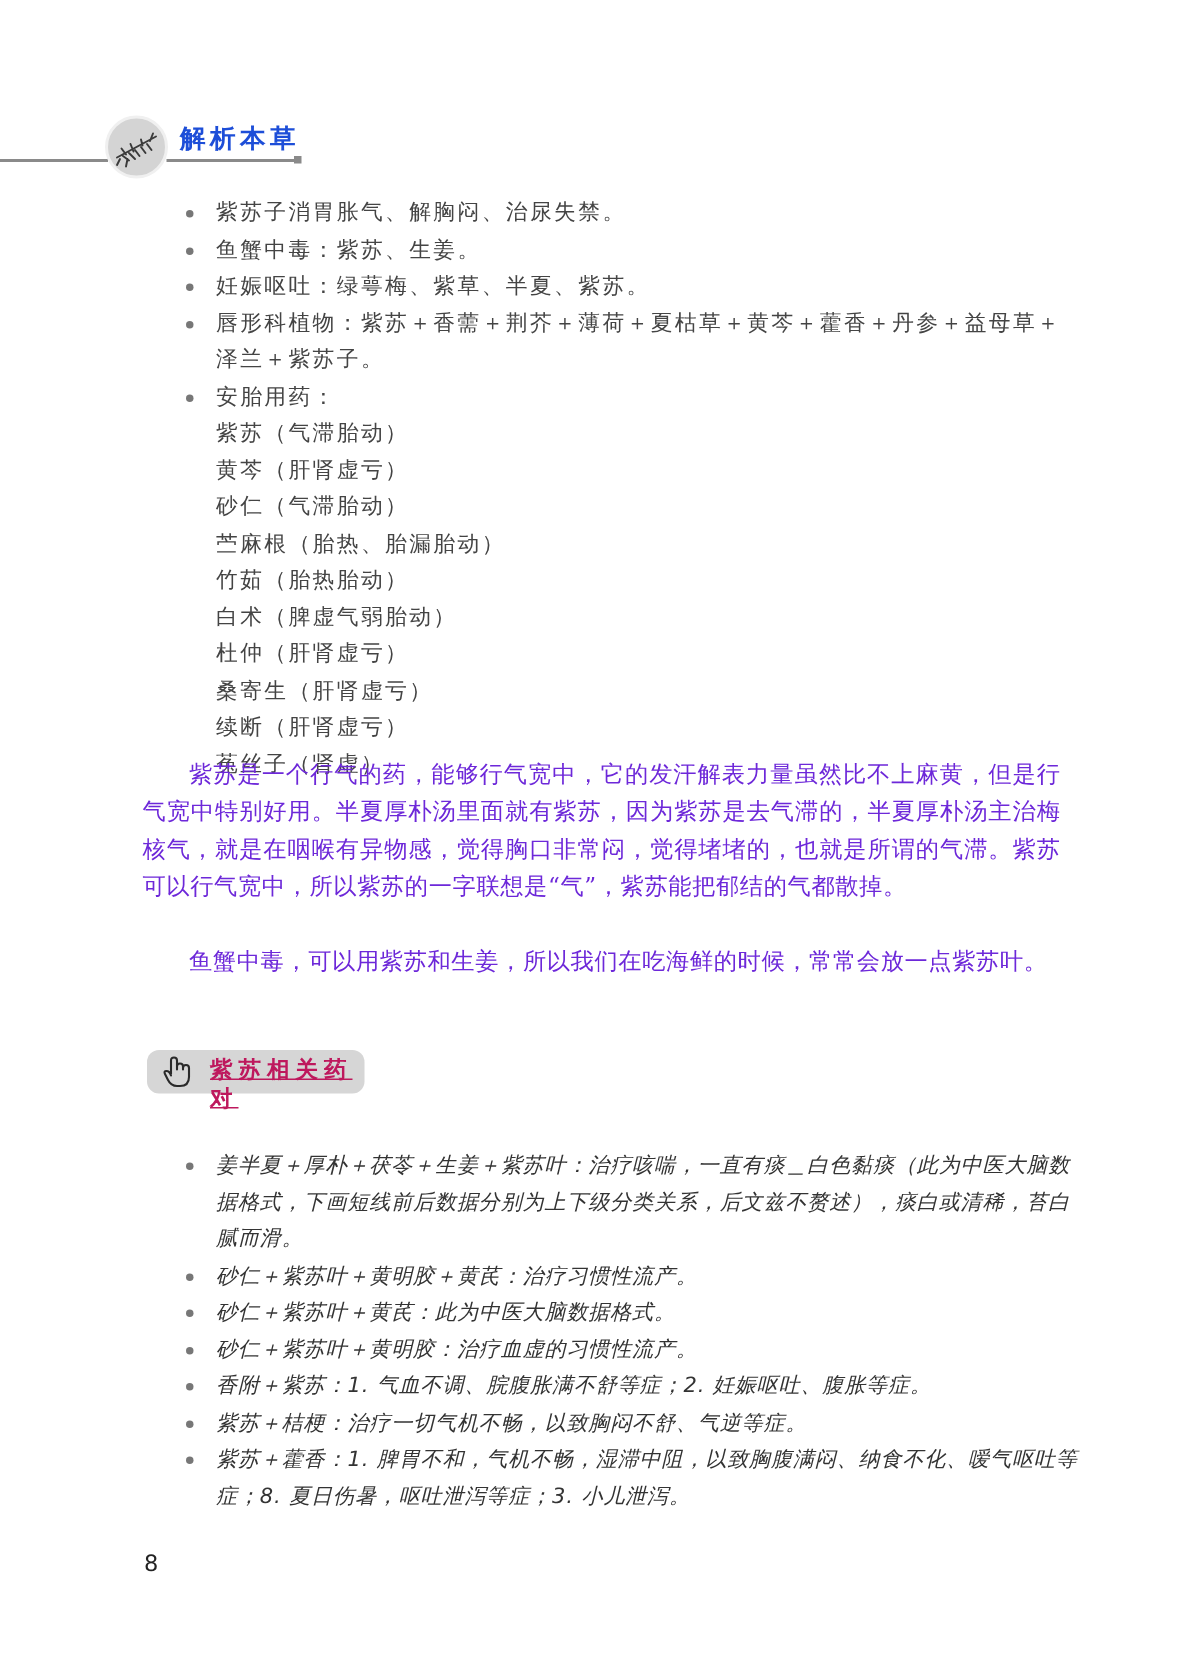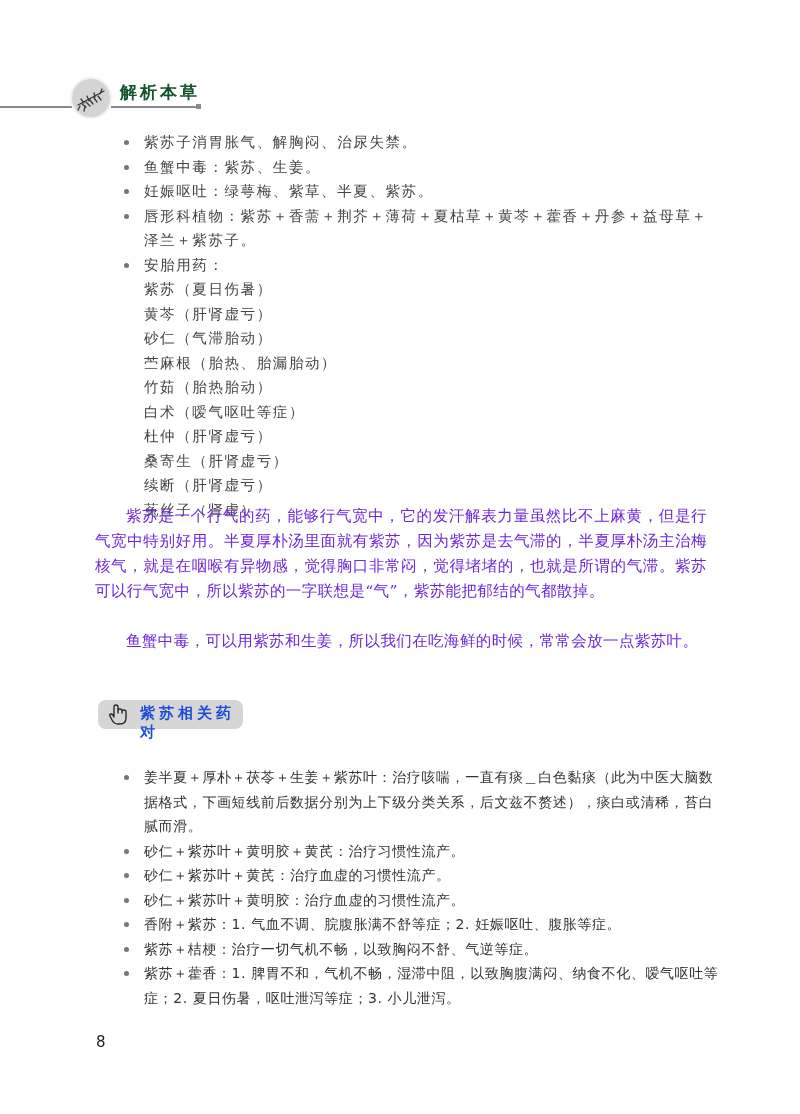--- a/index.html
+++ b/index.html
@@ -8,40 +8,40 @@
       font-family: "DejaVu Serif", "Liberation Serif", serif;
       color: #3a3a3a;
     }
     .header { position: absolute; left: 0; top: 55px; width: 210px; height: 60px; }
     .header-line-left { position: absolute; left: 0; top: 51px; width: 72px; height: 2px; background: #8a8a8a; }
     .header-line-right { position: absolute; left: 111px; top: 51px; width: 87px; height: 2px; background: #8a8a8a; }
     .header-dot { position: absolute; left: 196px; top: 49px; width: 5px; height: 5px; background: #8a8a8a; }
     .header-circle { position: absolute; left: 70px; top: 22px; width: 42px; height: 42px; border-radius: 50%;
       background: #d4d4d4; border: 2px solid #f0f0f0; box-sizing: border-box; }
     .header-circle svg { position: absolute; left: 4px; top: 6px; }
-    .header-title { position: absolute; left: 120px; top: 26px; font-size: 17px; letter-spacing: 3px; color: #14532d;
+    .header-title { position: absolute; left: 120px; top: 26px; font-size: 17px; letter-spacing: 3px; color: #1d4ed8;
       font-family: "DejaVu Serif", serif; font-weight: bold; }
     .bullet-list { list-style: none; margin: 12px; padding: 0; }
     .b1 { position: absolute; left: 110px; width: 600px; font-size: 14.5px; line-height: 24.5px; color: #444; letter-spacing: 1.6px; }
     .b1 li { position: relative; padding-left: 22px; }
     .b1 li::before { content: ""; position: absolute; left: 2px; top: 10px; width: 5px; height: 5px; border-radius: 50%; background: #777; }
     .sublist { list-style: none; margin: 0; padding: 0; }
     .sublist li { padding-left: 0; }
     .sublist li::before { display: none; }
 
     .para { position: absolute; left: 95px; width: 612px; font-size: 15.5px; line-height: 25px; color: #6d28d9; letter-spacing: 0.4px;
       text-indent: 31px; margin: 0; text-align: justify; }
 
     .badge { position: absolute; left: 98px; top: 700px; width: 145px; height: 29px; border-radius: 8px; background: #d6d6d6; }
     .badge svg { position: absolute; left: 10px; top: 4px; }
-    .badge-label { position: absolute; left: 42px; top: 4px; font-size: 15px; font-weight: bold; letter-spacing: 4px; color: #1d4ed8; }
+    .badge-label { position: absolute; left: 42px; top: 4px; font-size: 15px; font-weight: bold; letter-spacing: 4px; color: #be185d; text-decoration: underline; }
 
     .b2 { position: absolute; left: 110px; top: 753px; width: 600px; font-family: "DejaVu Sans", "Liberation Sans", sans-serif;
       font-size: 14px; line-height: 24.5px; color: #333; letter-spacing: 0.6px; }
-    .b2 li { position: relative; padding-left: 22px; }
+    .b2 li { position: relative; padding-left: 22px; font-style: italic; }
     .b2 li::before { content: ""; position: absolute; left: 2px; top: 10px; width: 5px; height: 5px; border-radius: 50%; background: #777; }
 
     .page-num { position: absolute; left: 96px; top: 1033px; font-family: "DejaVu Sans", sans-serif; font-size: 15px; color: #222; }
   </style>
 </head>
 <body>
 
 <div class="header">
   <div class="header-line-left"></div>
   <div class="header-circle">
@@ -55,26 +55,26 @@
 </div>
 
 <ul class="bullet-list b1" style="top:118px;">
   <li>紫苏子消胃胀气、解胸闷、治尿失禁。</li>
   <li>鱼蟹中毒：紫苏、生姜。</li>
   <li>妊娠呕吐：绿萼梅、紫草、半夏、紫苏。</li>
   <li>唇形科植物：紫苏＋香薷＋荆芥＋薄荷＋夏枯草＋黄芩＋藿香＋丹参＋益母草＋泽兰＋紫苏子。</li>
   <li>
     <span>安胎用药：</span>
     <ul class="sublist">
-      <li>紫苏（夏日伤暑）</li>
+      <li>紫苏（气滞胎动）</li>
       <li>黄芩（肝肾虚亏）</li>
       <li>砂仁（气滞胎动）</li>
       <li>苎麻根（胎热、胎漏胎动）</li>
       <li>竹茹（胎热胎动）</li>
-      <li>白术（嗳气呕吐等症）</li>
+      <li>白术（脾虚气弱胎动）</li>
       <li>杜仲（肝肾虚亏）</li>
       <li>桑寄生（肝肾虚亏）</li>
       <li>续断（肝肾虚亏）</li>
       <li>菟丝子（肾虚）</li>
     </ul>
   </li>
 </ul>
 
 <p class="para" style="top:504px;">紫苏是一个行气的药，能够行气宽中，它的发汗解表力量虽然比不上麻黄，但是行气宽中特别好用。半夏厚朴汤里面就有紫苏，因为紫苏是去气滞的，半夏厚朴汤主治梅核气，就是在咽喉有异物感，觉得胸口非常闷，觉得堵堵的，也就是所谓的气滞。紫苏可以行气宽中，所以紫苏的一字联想是“气”，紫苏能把郁结的气都散掉。</p>
 <p class="para" style="top:629px;">鱼蟹中毒，可以用紫苏和生姜，所以我们在吃海鲜的时候，常常会放一点紫苏叶。</p>
@@ -82,20 +82,20 @@
 <div class="badge">
   <svg width="22" height="22" viewBox="0 0 22 22">
     <path d="M6 12 L6 3 Q6 1 8 1 Q10 1 10 3 L10 9 M10 7 Q10 5 12 5 Q14 5 14 7 L14 9 M14 8 Q14 6 16 6 Q18 6 18 8 L18 14 Q18 20 12 20 L10 20 Q6 20 4 16 L2 12 Q1 10 3 10 Q5 10 6 13" stroke="#2a2a2a" stroke-width="1.4" fill="none" stroke-linejoin="round" stroke-linecap="round"></path>
   </svg>
   <span class="badge-label">紫苏相关药对</span>
 </div>
 
 <ul class="bullet-list b2">
   <li>姜半夏＋厚朴＋茯苓＋生姜＋紫苏叶：治疗咳喘，一直有痰＿白色黏痰（此为中医大脑数据格式，下画短线前后数据分别为上下级分类关系，后文兹不赘述），痰白或清稀，苔白腻而滑。</li>
   <li>砂仁＋紫苏叶＋黄明胶＋黄芪：治疗习惯性流产。</li>
-  <li>砂仁＋紫苏叶＋黄芪：治疗血虚的习惯性流产。</li>
+  <li>砂仁＋紫苏叶＋黄芪：此为中医大脑数据格式。</li>
   <li>砂仁＋紫苏叶＋黄明胶：治疗血虚的习惯性流产。</li>
   <li>香附＋紫苏：1. 气血不调、脘腹胀满不舒等症；2. 妊娠呕吐、腹胀等症。</li>
   <li>紫苏＋桔梗：治疗一切气机不畅，以致胸闷不舒、气逆等症。</li>
-  <li>紫苏＋藿香：1. 脾胃不和，气机不畅，湿滞中阻，以致胸腹满闷、纳食不化、嗳气呕吐等症；2. 夏日伤暑，呕吐泄泻等症；3. 小儿泄泻。</li>
+  <li>紫苏＋藿香：1. 脾胃不和，气机不畅，湿滞中阻，以致胸腹满闷、纳食不化、嗳气呕吐等症；8. 夏日伤暑，呕吐泄泻等症；3. 小儿泄泻。</li>
 </ul>
 
 <div class="page-num">8</div>
 
 </body></html>

